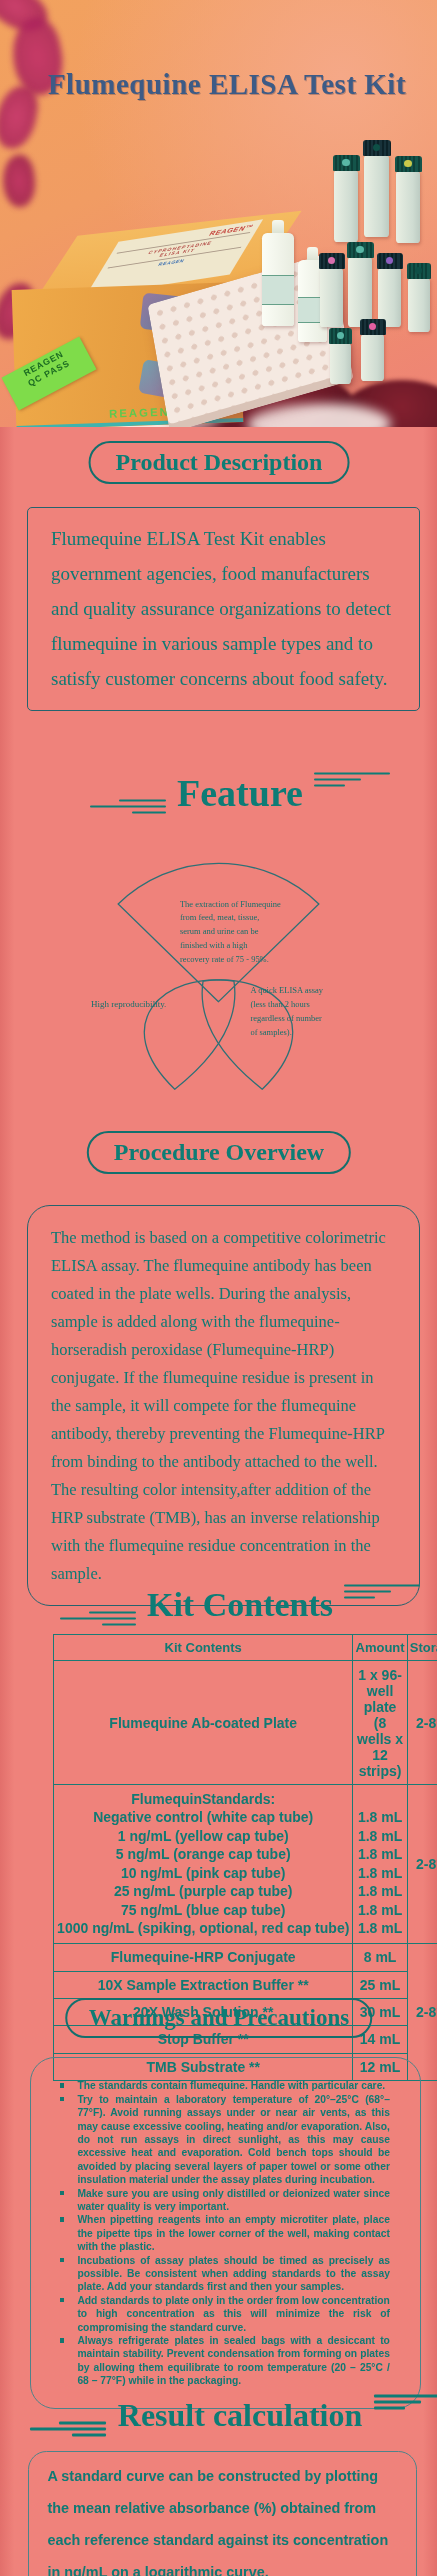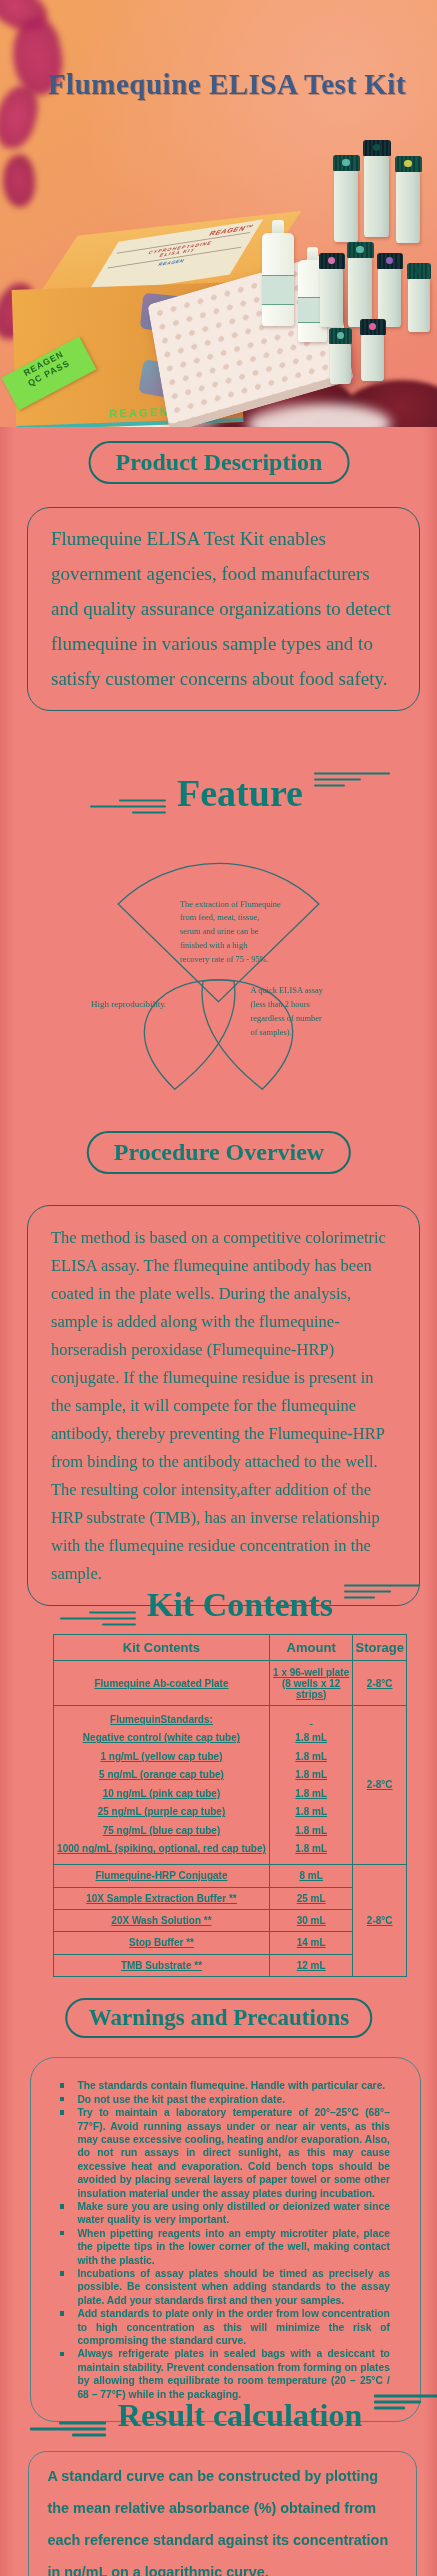--- a/index.html
+++ b/index.html
@@ -59,35 +59,35 @@
         color:#0d7d75;font-weight:bold;text-align:center;white-space:nowrap;background:transparent;}
   .tbox{position:absolute;border:1.5px solid #25636e;color:#0f7a74;}
   .deco{position:absolute;width:100%;display:flex;justify-content:center;align-items:center;gap:11.3px;color:#0e7c76;margin-left:21px;}
   .deco .lines{display:flex;flex-direction:column;gap:3.6px;}
   .deco .lines span{display:block;height:2.6px;background:#0e7c76;border-radius:1px;}
   .deco .left{align-items:flex-end;transform:translateY(13.4px);}
   .deco .right{align-items:flex-start;transform:translateY(-13.4px);}
   .deco .deco-text{font-weight:bold;}
   
   #pd-pill{top:441px;font-size:24px;padding:6.2px 25px;font-family:Liberation Serif, serif;}
-  #pd-box{top:507px;left:27px;right:18.5px;border-radius:23px;padding:13.4px 23px;font-size:19px;line-height:35px;}
+  #pd-box{top:507px;left:27px;right:18.5px;border-radius:5px;padding:13.4px 23px;font-size:19px;line-height:35px;}
   #feature-h{top:771px;}
   #feature-h .deco-text{font-size:38px;}
   #pie{position:absolute;left:59px;top:855px;}
   #pie path{fill:none;stroke:#2e7076;stroke-width:2.5px;}
   #pie text{fill:#15706c;}
   #po-pill{top:1131px;font-size:24px;padding:6.2px 25px;}
   #po-box{top:1205px;left:27px;right:18.5px;border-radius:23px;padding:17.5px 23px;font-size:16.5px;line-height:28px;}
   #kit-h{top:1586px;}
   #kit-h .deco-text{font-size:34px;}
   #kit-table{position:absolute;left:53px;top:1634px;width:354px;border-collapse:collapse;
         font-family:"Liberation Sans",sans-serif;color:#117a74;}
   #kit-table th,#kit-table td{border:1px solid #1b7a75;text-align:center;vertical-align:middle;}
   #kit-table th{font-size:13px;font-weight:bold;padding:5.2px 2.1px;}
-  #kit-table td{font-size:10px;font-weight:600;padding:5.2px 3.1px;text-decoration:underline;}
+  #kit-table td{font-size:14px;font-weight:600;padding:5.2px 3.1px;}
   #kit-table .std-line{line-height:18.5px;white-space:nowrap;}
   #kit-table col.c1{width:57%;} #kit-table col.c2{width:29%;} #kit-table col.c3{width:14%;}
   #warn-pill{top:1998px;font-size:23px;padding:5.2px 21.6px;}
   #warn-box{top:2057px;left:30px;right:17.5px;border-radius:25px;border-color:#4f8289;
         padding:11.3px 19.6px 10.3px 13.4px;font-family:"Liberation Sans",sans-serif;}
   #warn-box ul{margin:10px;padding:0;list-style:none;}
   #warn-box li{position:relative;padding-left:23px;font-size:10.3px;line-height:13.4px;
         font-weight:600;text-align:justify;}
   #warn-box li::before{content:"";position:absolute;left:5.2px;top:4.1px;width:4.6px;height:4.6px;background:#14756f;}
   #result-h{top:2397px;}
@@ -302,21 +302,20 @@
     </tr>
   </tbody>
     </table>
 
   <div class="pill" id="warn-pill">
     <span>Warnings and Precautions</span>
   </div>
   <div class="tbox" id="warn-box">
     <ul>
       <li>The standards contain flumequine. Handle with particular care.</li>
-      <li>Do not use the kit past the expiration date.</li>
       <li>Try to maintain a laboratory temperature of 20°–25°C (68°–77°F). Avoid running assays under or near air vents, as this may cause excessive cooling, heating and/or evaporation. Also, do not run assays in direct sunlight, as this may cause excessive heat and evaporation. Cold bench tops should be avoided by placing several layers of paper towel or some other insulation material under the assay plates during incubation.</li>
       <li>Make sure you are using only distilled or deionized water since water quality is very important.</li>
       <li>When pipetting reagents into an empty microtiter plate, place the pipette tips in the lower corner of the well, making contact with the plastic.</li>
       <li>Incubations of assay plates should be timed as precisely as possible. Be consistent when adding standards to the assay plate. Add your standards first and then your samples.</li>
       <li>Add standards to plate only in the order from low concentration to high concentration as this will minimize the risk of compromising the standard curve.</li>
       <li>Always refrigerate plates in sealed bags with a desiccant to maintain stability. Prevent condensation from forming on plates by allowing them equilibrate to room temperature (20 – 25°C / 68 – 77°F) while in the packaging.</li>
     </ul>
   </div>
 
   <div class="deco" id="result-h">

